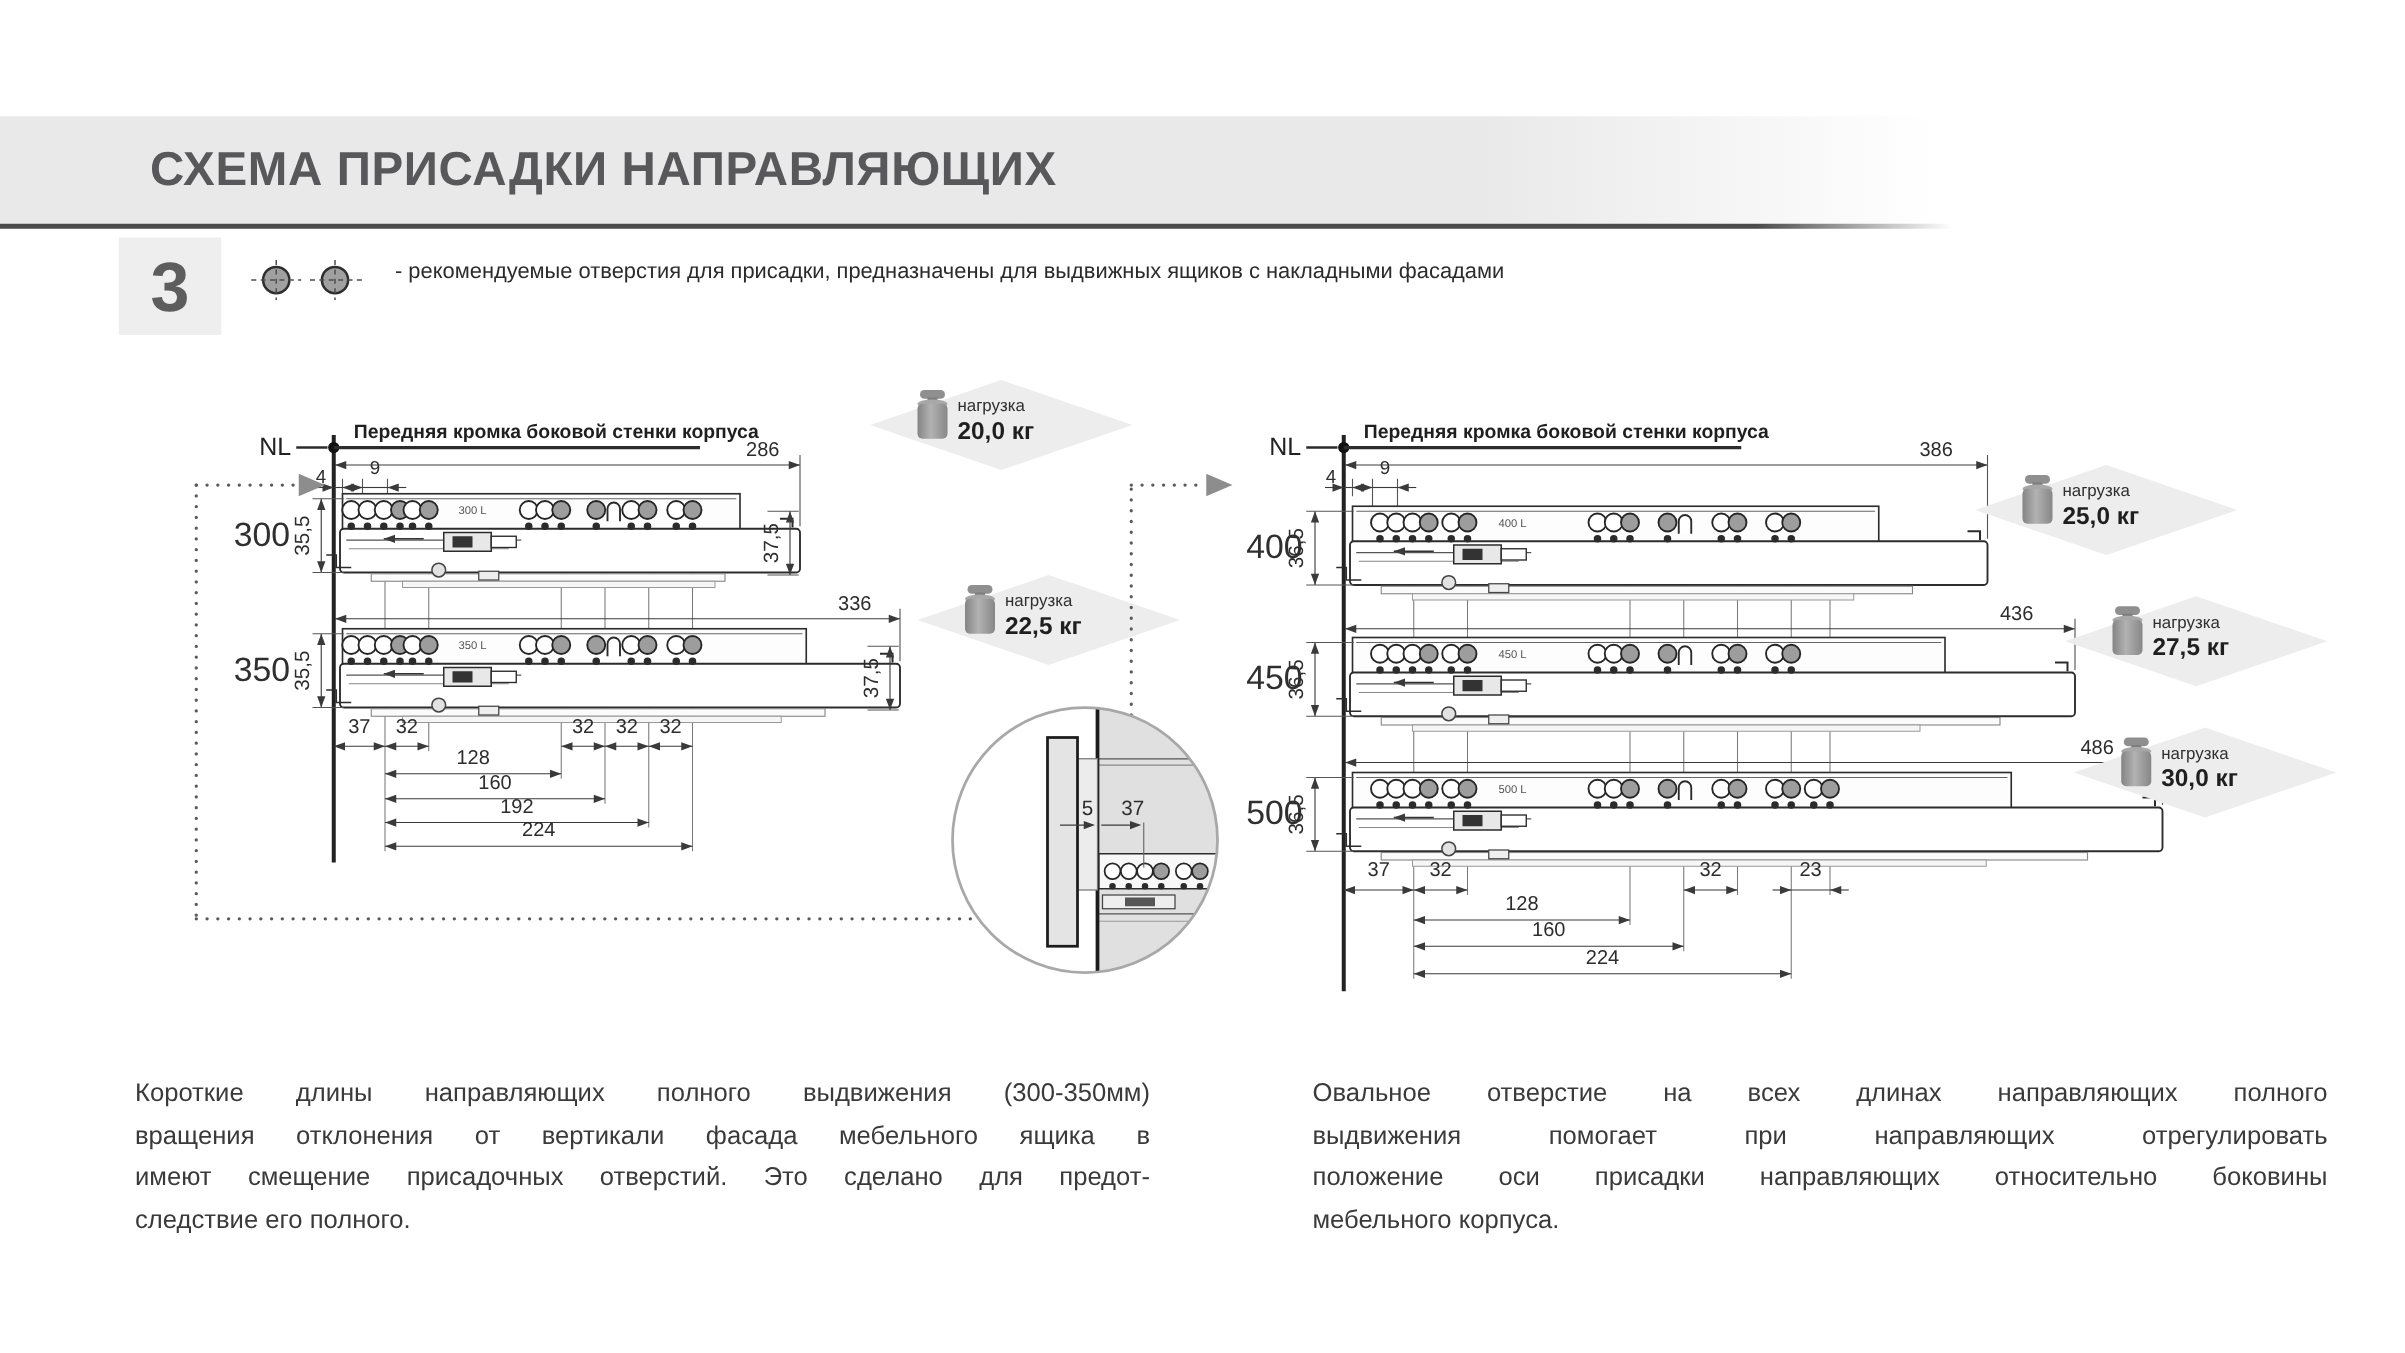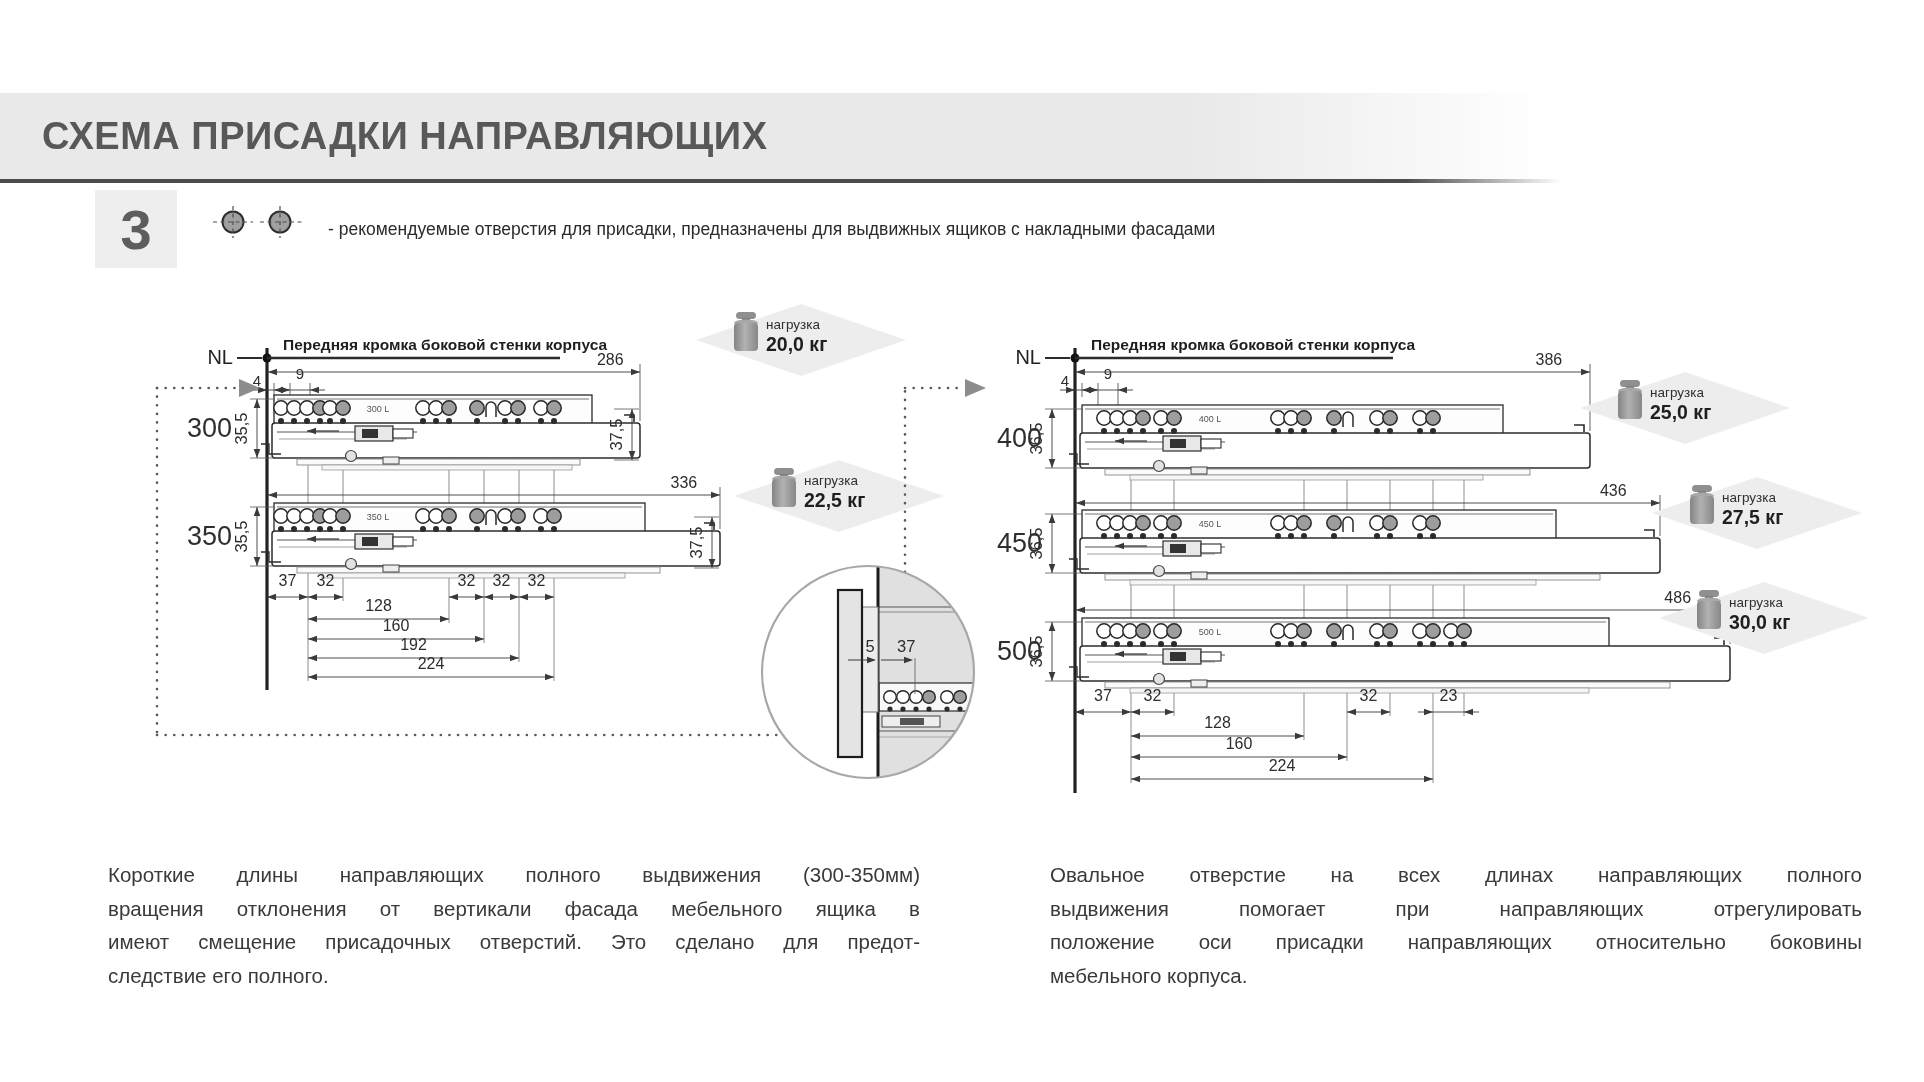--- a/index.html
+++ b/index.html
@@ -1,21 +1,21 @@
 <!DOCTYPE html>
 <html><head>
 <meta charset="utf-8">
 <style>
   html,body{margin:0;padding:0}
   body{width:1924px;height:1082px;background:#fff;font-family:"Liberation Sans",sans-serif;position:relative;overflow:hidden}
   .band{position:absolute;left:0;top:93px;width:1562px;height:86px;background:linear-gradient(90deg,#e9e9e9 76%,rgba(233,233,233,0) 99%)}
-  .band h1{margin:0;padding-left:42px;line-height:86px;font-size:38px;font-weight:700;color:#58585a;letter-spacing:.5px}
+  .band h1{margin:0;padding-left:120px;line-height:86px;font-size:38px;font-weight:700;color:#58585a;letter-spacing:.5px}
   .rule{position:absolute;left:0;top:179px;width:1562px;height:4px;background:linear-gradient(90deg,#4c4c4c 90%,rgba(76,76,76,0))}
   .numbox{position:absolute;left:95px;top:190px;width:82px;height:78px;background:#eeeeee;color:#5d5d5d;font-size:56px;font-weight:700;display:flex;align-items:center;justify-content:center}
-  .legend{position:absolute;left:210px;top:206px;height:34px;display:flex;align-items:flex-end;gap:16px}
+  .legend{position:absolute;left:198px;top:206px;height:34px;display:flex;align-items:flex-start;gap:16px}
   .legend-text{font-size:17.5px;color:#2b2b2b;white-space:nowrap}
   .note{position:absolute;top:858px;width:812px;font-size:20.5px;line-height:33.5px;color:#3a3a3a}
   .note-left{left:108px}
   .note-right{left:1050px}
   .note-line{text-align:justify;text-align-last:justify}
   .note-line:last-child{text-align-last:left}
   #diagram-svg{position:absolute;left:0;top:0}
 </style>
 </head>
 <body>

